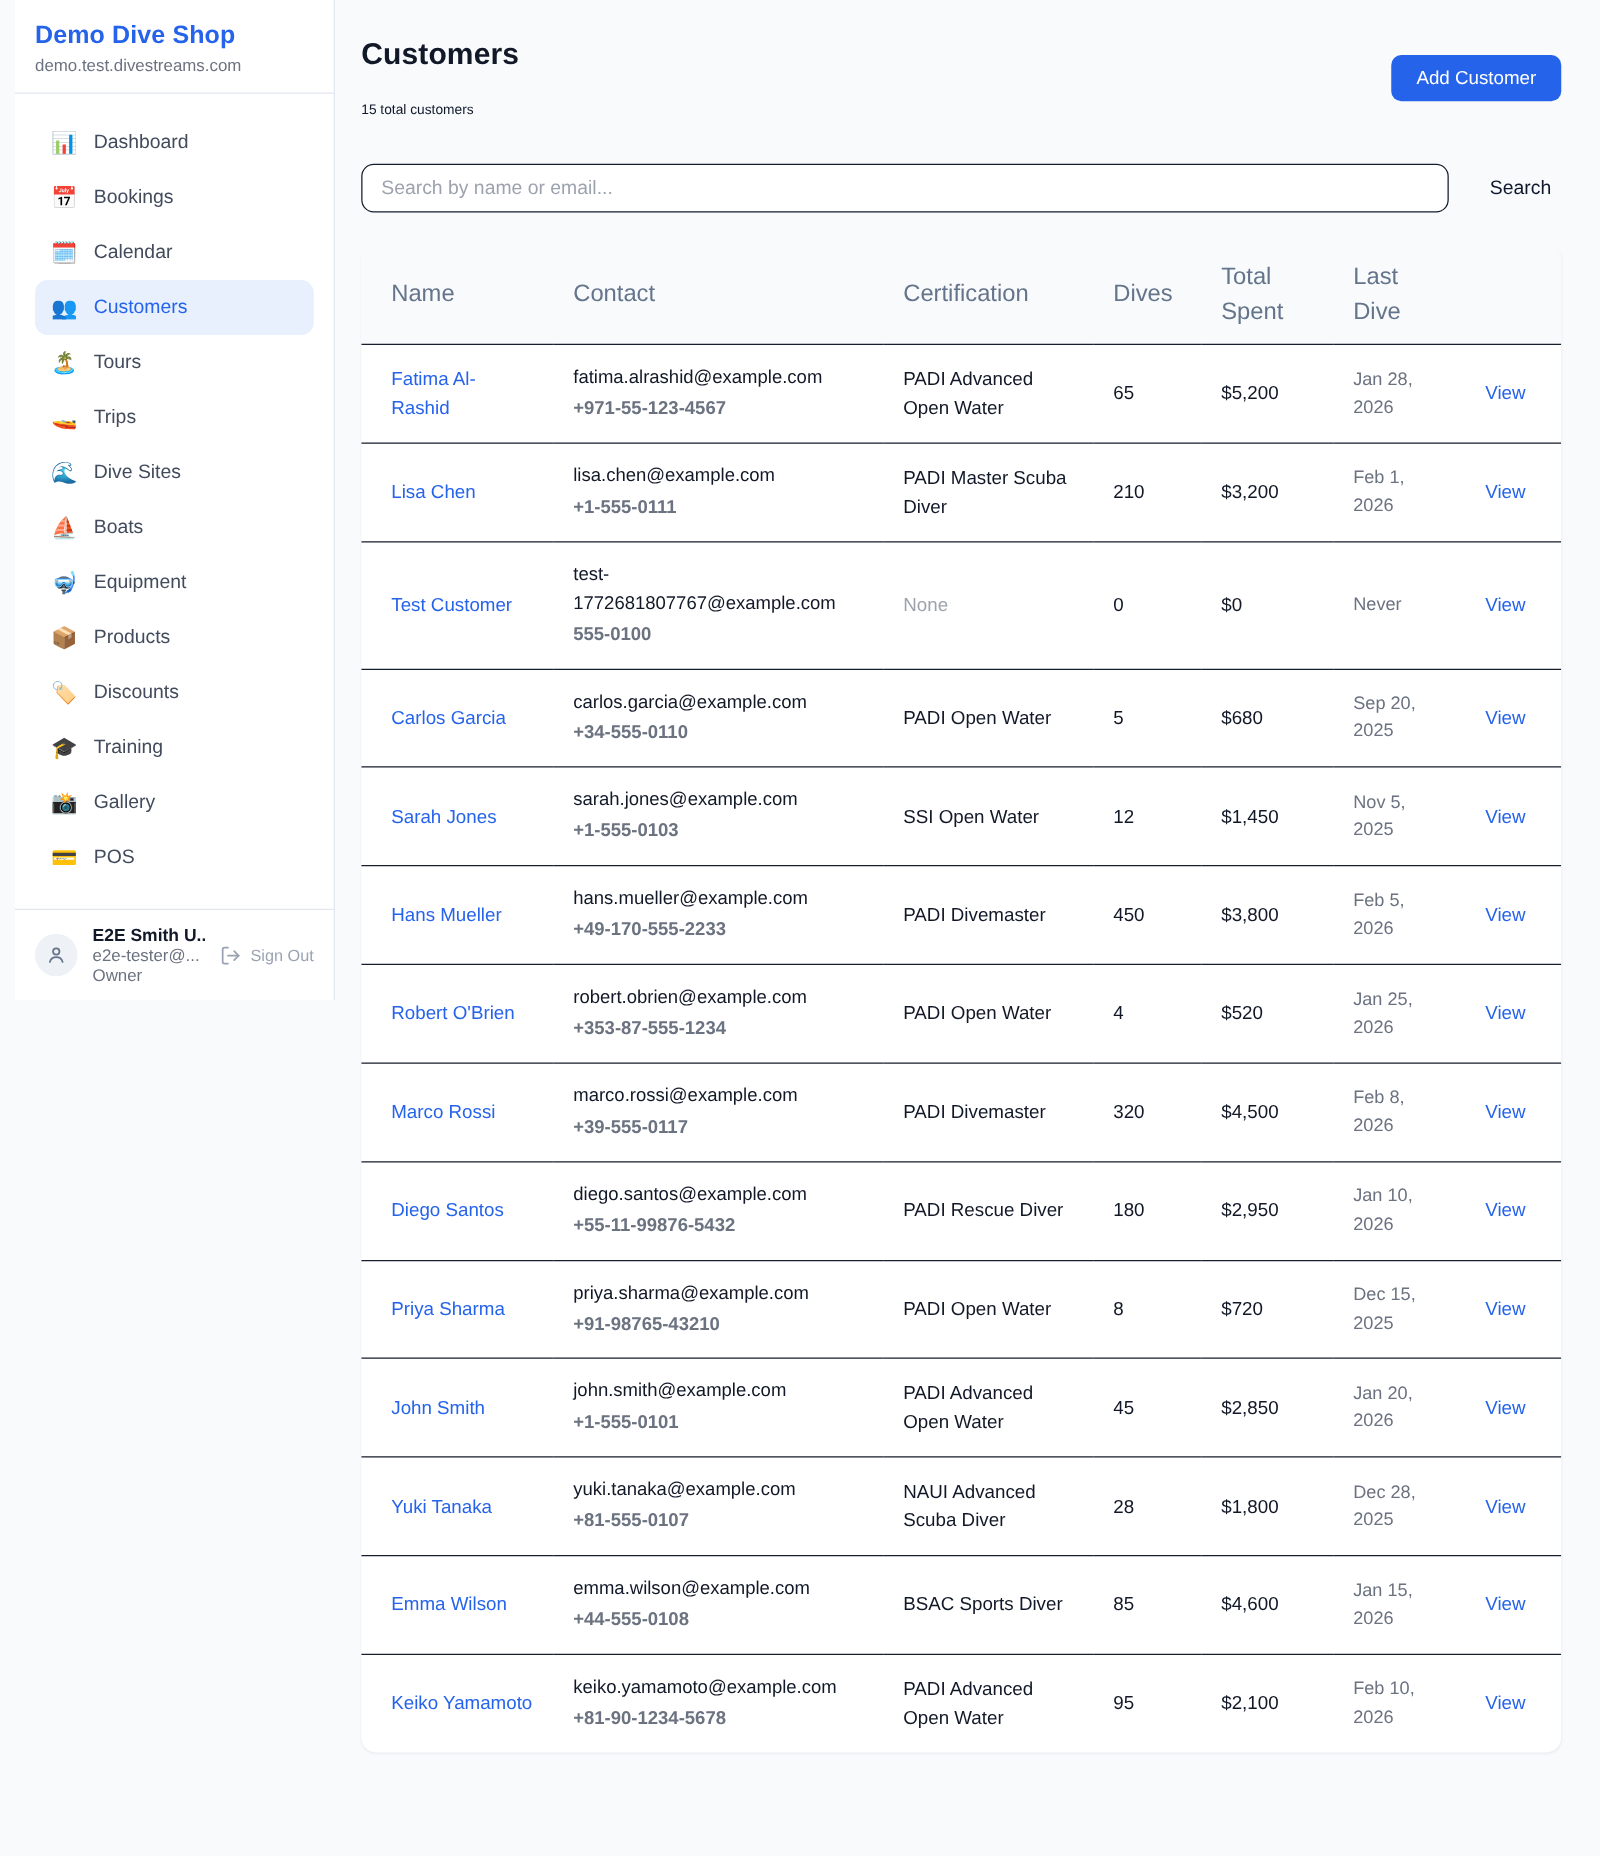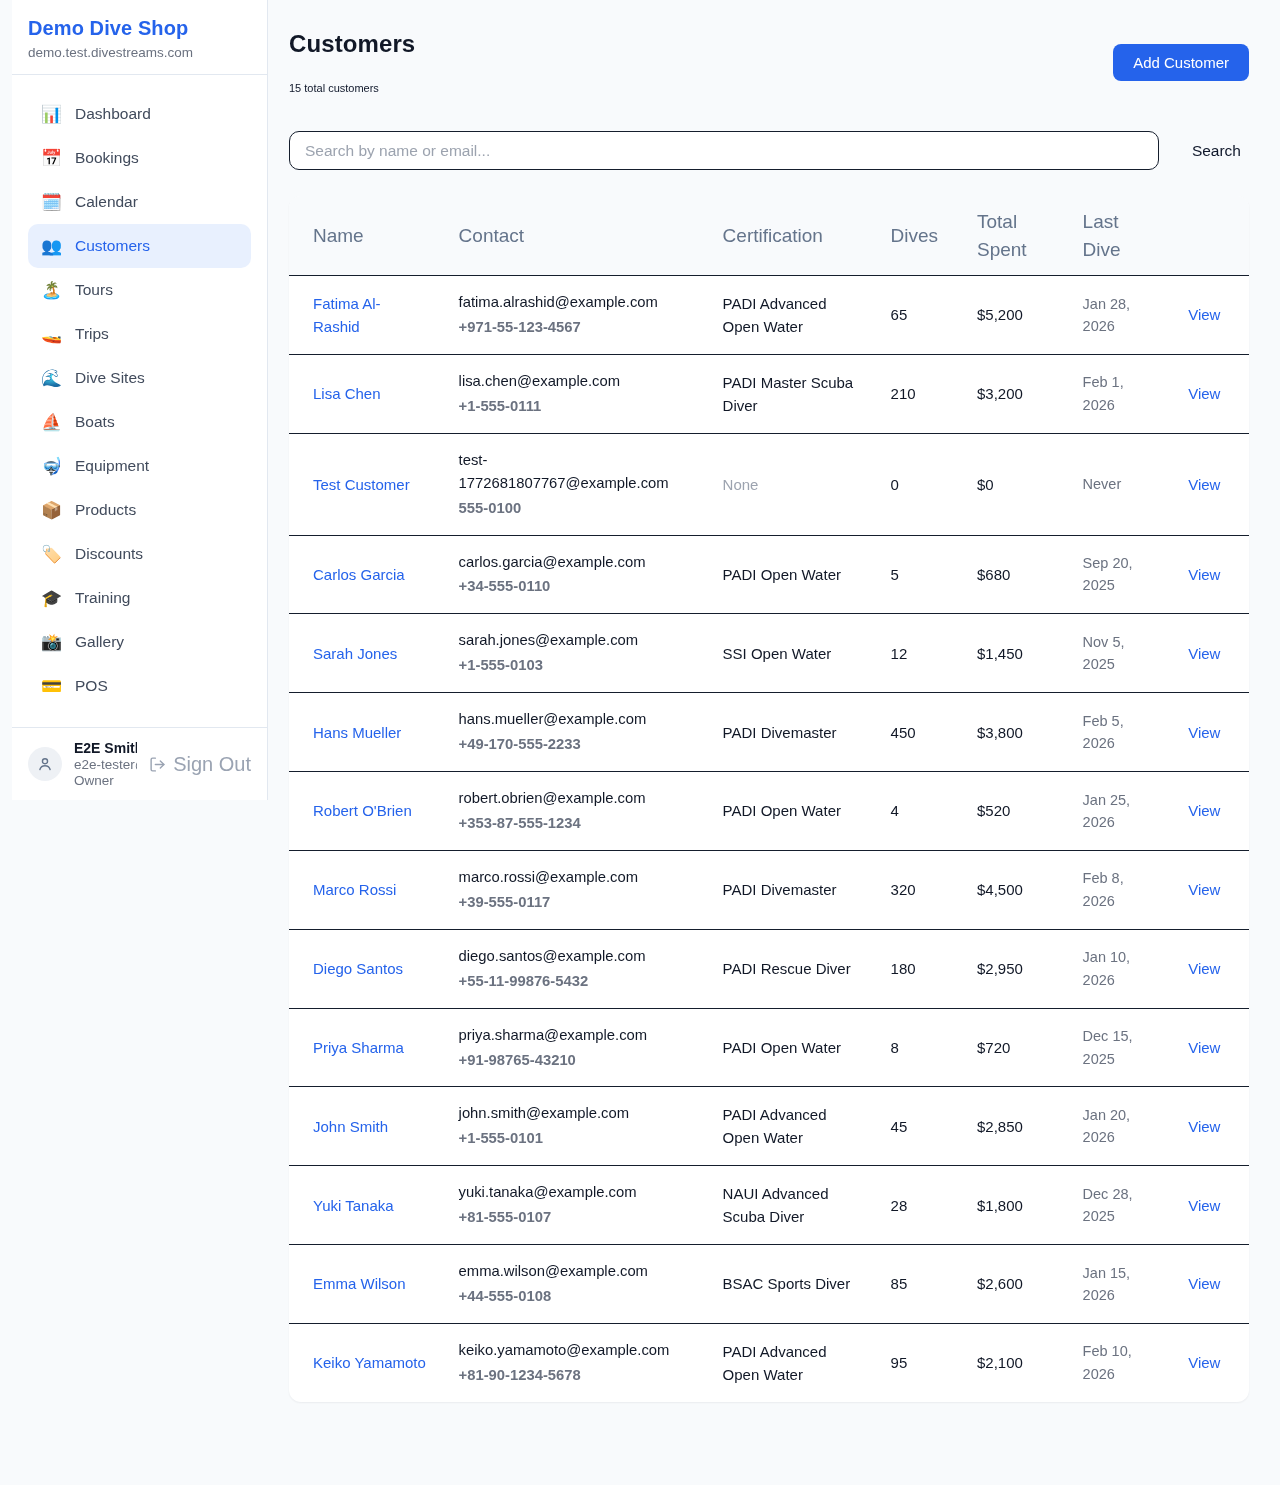--- a/index.html
+++ b/index.html
@@ -52,21 +52,21 @@
     background:#eef1f5;flex:0 0 34px;
     display:flex;align-items:center;justify-content:center;
   }
   .avatar svg{width:18px;height:18px;}
   .user-meta{min-width:0;flex:1;}
   .user-name{font-size:14px;font-weight:700;color:#111827;white-space:nowrap;overflow:hidden;}
   .user-email{font-size:13.5px;color:var(--text-gray);margin-top:1px;white-space:nowrap;overflow:hidden;}
   .user-role{font-size:13.5px;color:var(--text-gray);margin-top:1px;}
   .signout{
     display:flex;align-items:center;gap:7px;border:none;background:none;
-    color:#9aa3b2;font-size:20px;cursor:pointer;white-space:nowrap;
+    color:#9aa3b2;font-size:13px;cursor:pointer;white-space:nowrap;
     font-family:inherit;padding:0;
   }
   .signout svg{width:17px;height:17px;}
   
   .main{margin-left:257px;padding:30px 31px 30px 32px;}
   .page-head{display:flex;align-items:center;justify-content:space-between;}
   .page-title{font-size:24px;font-weight:700;color:#111827;letter-spacing:.1px;}
   .page-sub{font-size:11px;color:#0f172a;margin-top:24px;}
   .add-btn{
     background:var(--accent);color:#fff;border:none;border-radius:8px;
@@ -384,21 +384,21 @@
     <td class="td-view"><a class="view-link">View</a></td>
   </tr>
           <tr>
     <td class="td-name"><a class="name-link">Emma Wilson</a></td>
     <td class="td-contact">
       <div class="email">emma.wilson@example.com</div>
       <div class="phone">+44-555-0108</div>
     </td>
     <td class="td-cert">BSAC Sports Diver</td>
     <td class="td-dives">85</td>
-    <td class="td-spent">$2,600</td>
+    <td class="td-spent">$4,600</td>
     <td class="td-last">Jan 15, 2026</td>
     <td class="td-view"><a class="view-link">View</a></td>
   </tr>
           <tr>
     <td class="td-name"><a class="name-link">Keiko Yamamoto</a></td>
     <td class="td-contact">
       <div class="email">keiko.yamamoto@example.com</div>
       <div class="phone">+81-90-1234-5678</div>
     </td>
     <td class="td-cert">PADI Advanced Open Water</td>

